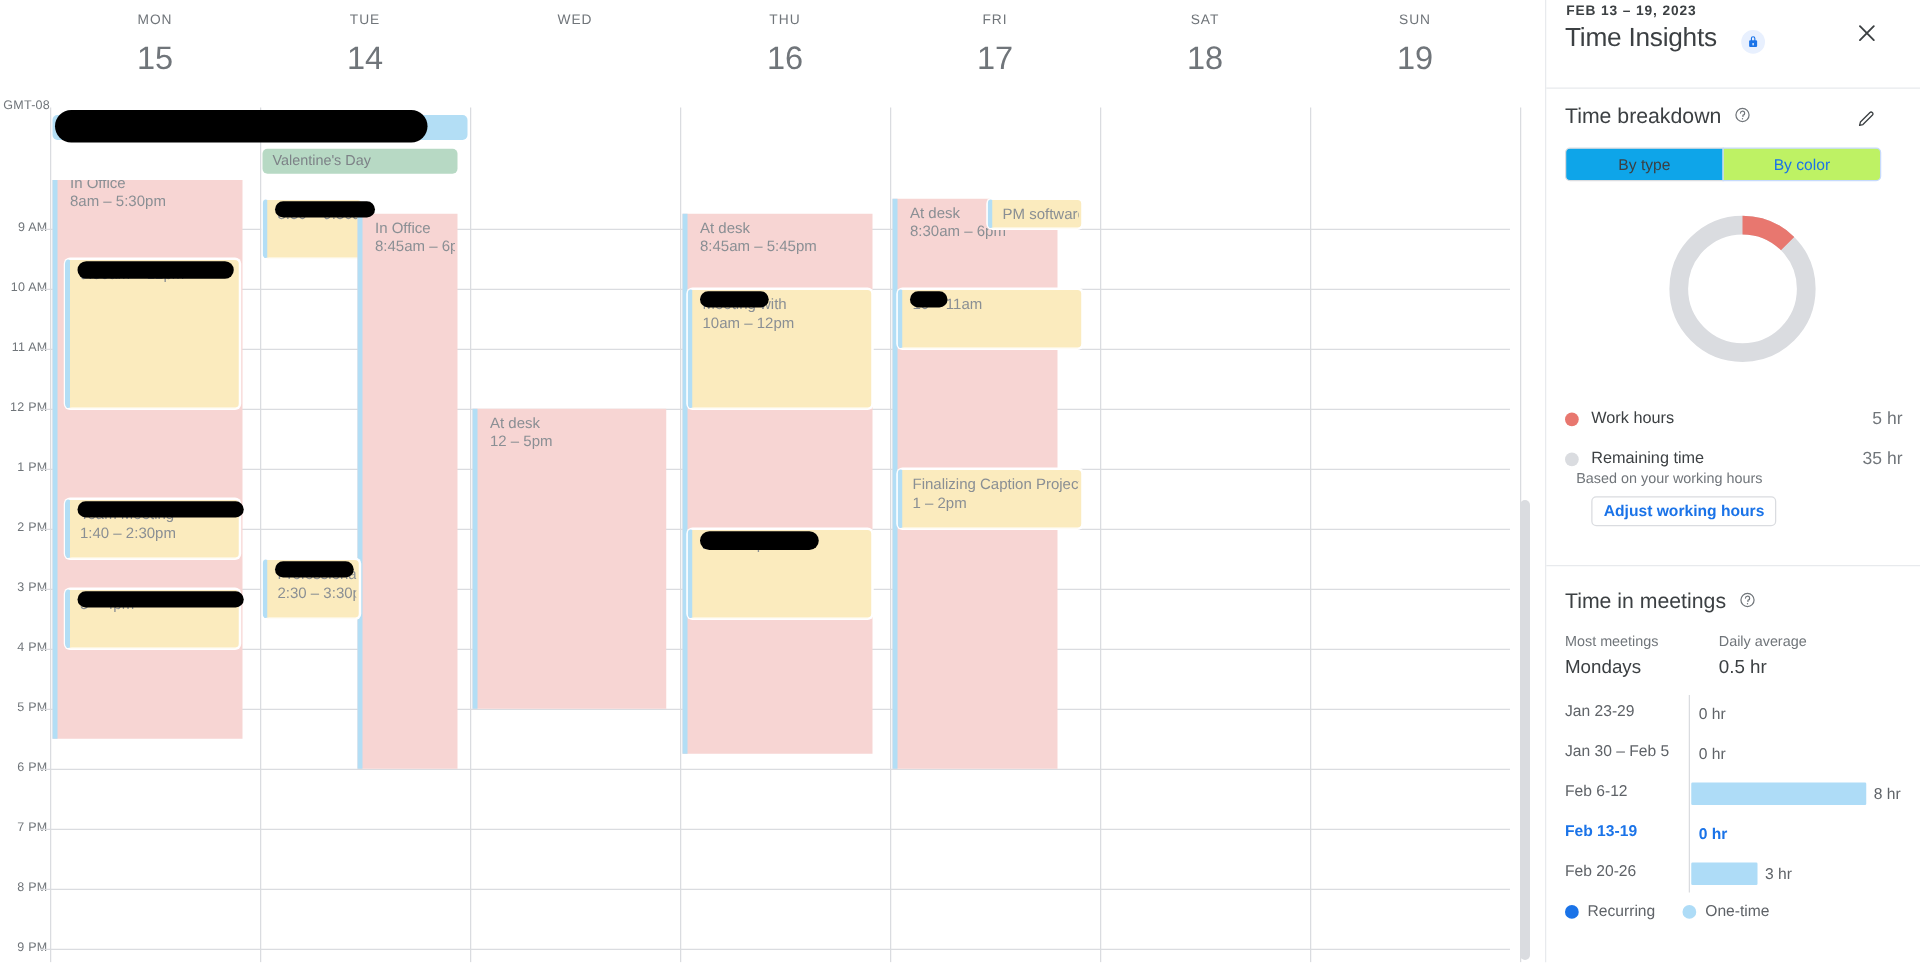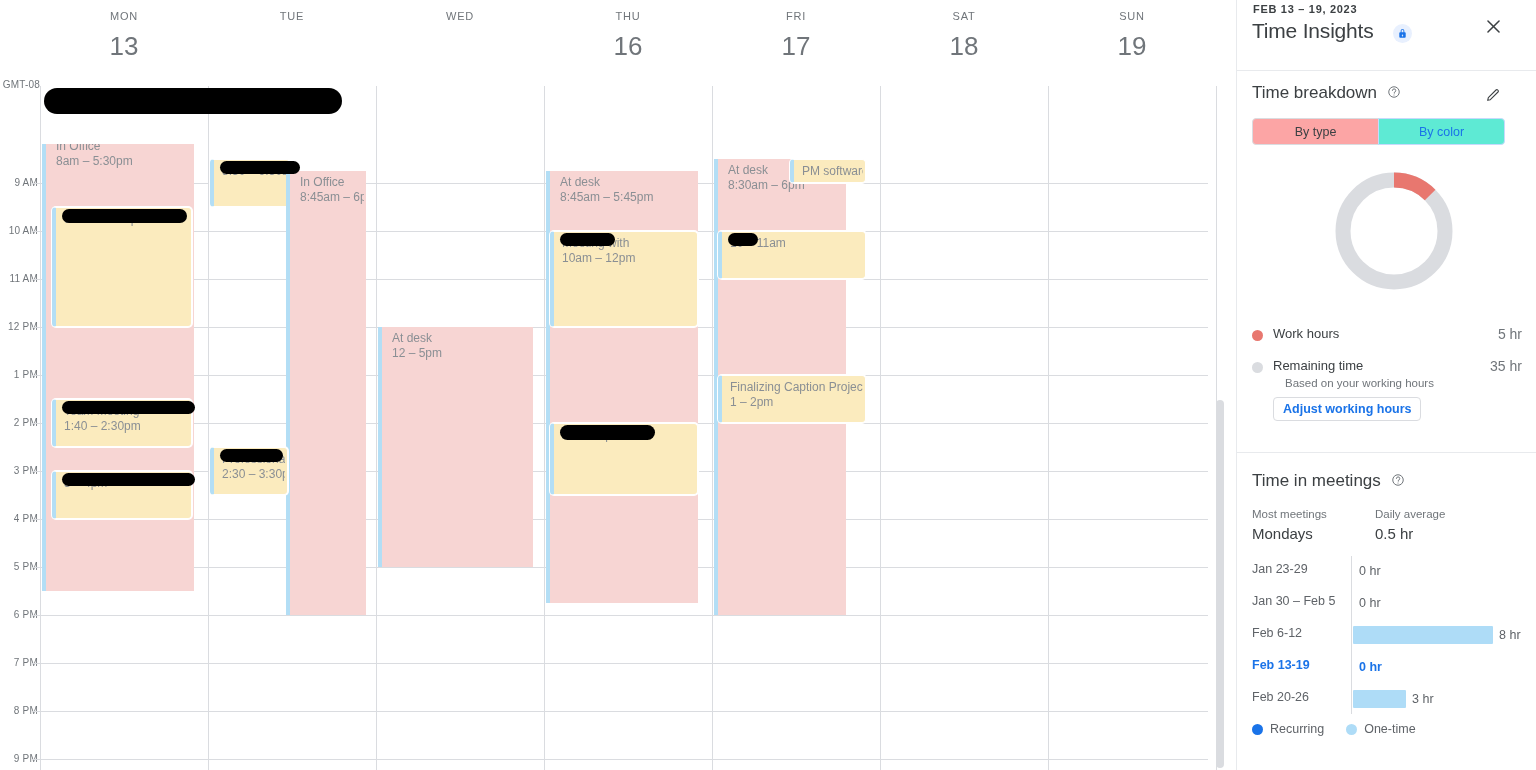--- a/index.html
+++ b/index.html
@@ -208,24 +208,24 @@
     display: flex;
   }
   .toggle-btn {
     flex: 1;
     border: 1px solid #dadce0;
     font-size: 12.5px;
     display: flex; align-items: center; justify-content: center;
     color: #3c4043;
     cursor: pointer;
   }
-  .toggle-btn:first-child { border-radius: 4px 0 0 4px; background: #fca5a5; }
+  .toggle-btn:first-child { border-radius: 4px 0 0 4px; background: #0ea5e9; }
   .toggle-btn.active {
     border-radius: 0 4px 4px 0;
-    background: #5eead4;
+    background: #bef264;
     color: #1a73e8;
     border-color: #c6dafc;
     margin-left: -1px;
   }
 
   
   #donut-wrap {
     position: absolute; left: 92px; top: 166px;
     width: 130px; height: 130px;
   }
@@ -238,21 +238,21 @@
   }
   .legend-label {
     position: absolute; left: 21px; top: 0;
     font-size: 13px; color: #3c4043;
   }
   .legend-val {
     position: absolute; right: 0; top: 0;
     font-size: 14px; color: #70757a;
   }
   #legend-sub {
-    position: absolute; left: 48px; top: 377px;
+    position: absolute; left: 24px; top: 377px;
     font-size: 11.5px; color: #70757a;
   }
   #adjust-btn {
     position: absolute; left: 36px; top: 397px;
     height: 24px; padding: 0 9px;
     border: 1px solid #dadce0;
     border-radius: 4px;
     font-size: 12.5px; font-weight: 700;
     color: #1a73e8;
     display: flex; align-items: center;
@@ -303,24 +303,25 @@
 </head>
 <body>
 
 <div id="app">
 
   <div id="calendar">
 
     <div id="day-header">
         <div class="day-col-head" style="left: 40px; width: 168px;">
           <div class="day-name">MON</div>
-          <div class="day-num">13</div>
+          <div class="day-num">15</div>
         </div>
         <div class="day-col-head" style="left: 208px; width: 168px;">
           <div class="day-name">TUE</div>
+          <div class="day-num">14</div>
         </div>
         <div class="day-col-head" style="left: 376px; width: 168px;">
           <div class="day-name">WED</div>
         </div>
         <div class="day-col-head" style="left: 544px; width: 168px;">
           <div class="day-name">THU</div>
           <div class="day-num">16</div>
         </div>
         <div class="day-col-head" style="left: 712px; width: 168px;">
           <div class="day-name">FRI</div>
@@ -330,20 +331,24 @@
           <div class="day-name">SAT</div>
           <div class="day-num">18</div>
         </div>
         <div class="day-col-head" style="left: 1048px; width: 168px;">
           <div class="day-name">SUN</div>
           <div class="day-num">19</div>
         </div>
       </div>
     <div id="gmt-label">GMT-08</div>
 
+    <div id="allday">
+        <div class="allday-chip" style="left: 42px; width: 332px; top: 6px; background: rgb(179, 222, 245);"></div>
+        <div class="allday-chip" style="left: 210px; width: 156px; top: 33px; background: rgb(183, 217, 196);">Valentine's Day</div>
+      </div>
 
     <div id="time-gutter">
         <div class="hour-label" style="top: 33px;">9 AM</div>
         <div class="hour-label" style="top: 81px;">10 AM</div>
         <div class="hour-label" style="top: 129px;">11 AM</div>
         <div class="hour-label" style="top: 177px;">12 PM</div>
         <div class="hour-label" style="top: 225px;">1 PM</div>
         <div class="hour-label" style="top: 273px;">2 PM</div>
         <div class="hour-label" style="top: 321px;">3 PM</div>
         <div class="hour-label" style="top: 369px;">4 PM</div>

